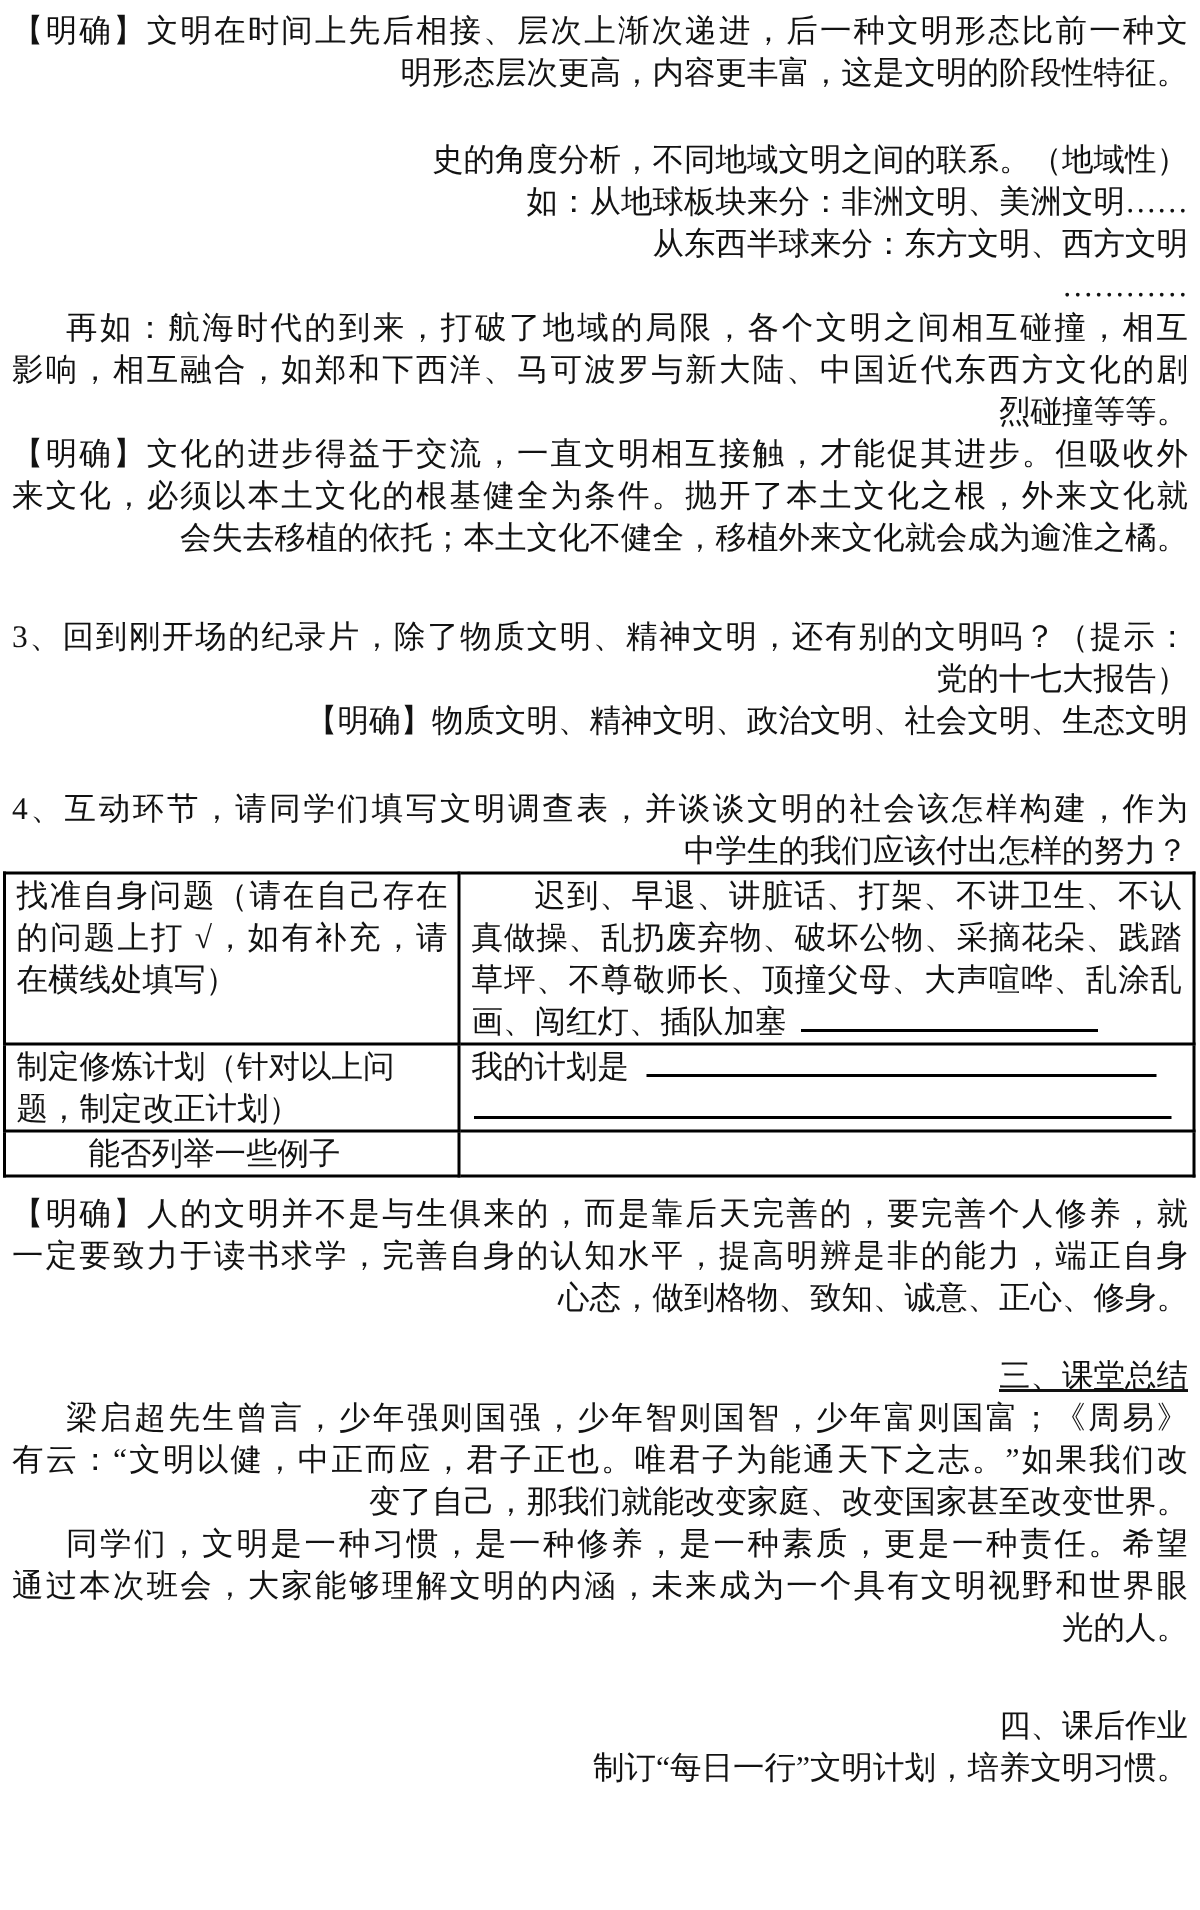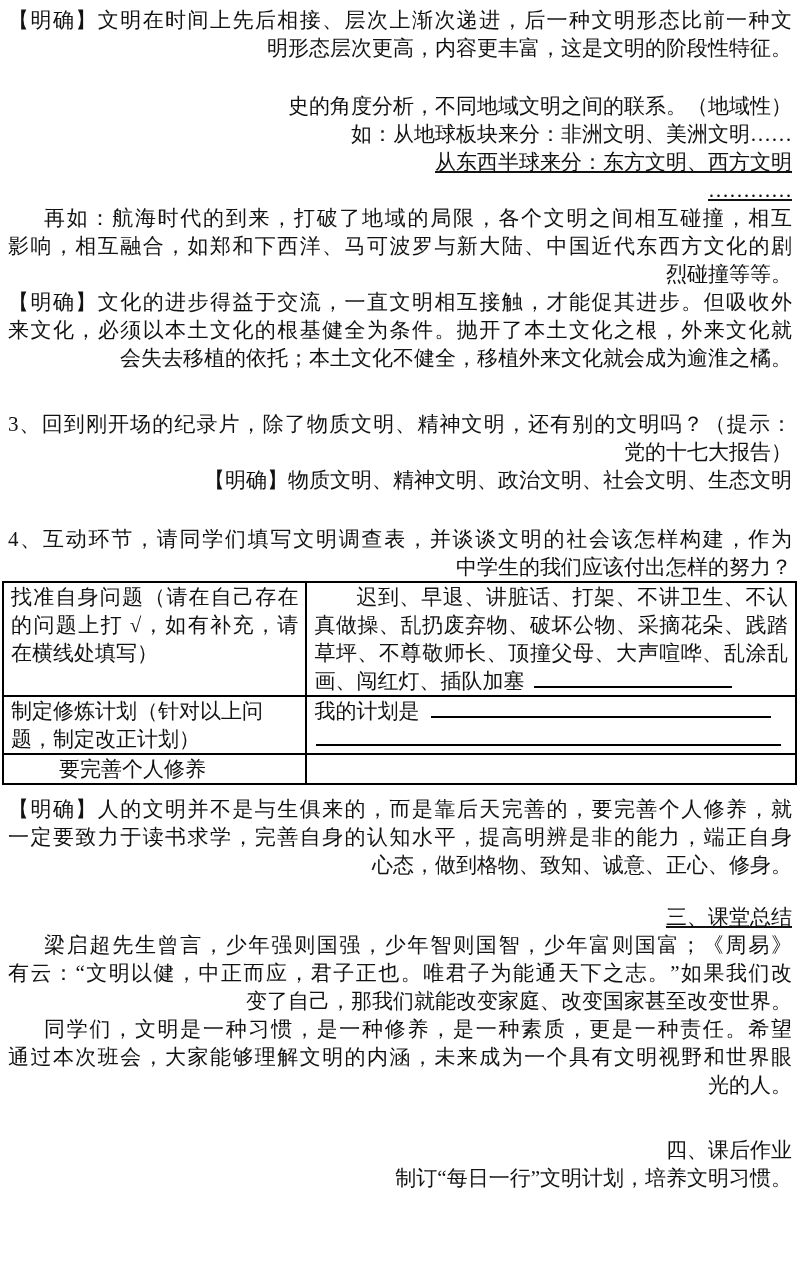--- a/index.html
+++ b/index.html
@@ -24,21 +24,21 @@
   .ln {
     min-height: 28px;
     text-align: right;
   }
   
   .fill {
     text-align: justify;
     text-align-last: justify;
   }
   .ind1 { padding-left: 36px; }
-  .ind2 { padding-left: 64px; text-decoration: underline; }
+  .ind2 { padding-left: 64px; }
 
   .mt-q2      { margin-top: 30px; }
   .mt-q3      { margin-top: 38px; }
   .mt-q4      { margin-top: 31px; }
   .mt-clar4   { margin-top: 10px;  }
   .mt-summary { margin-top: 24px; text-decoration: underline; }
   .mt-hw      { margin-top: 37px; }
 
   table.survey {
     border-collapse: collapse;
@@ -129,21 +129,21 @@
           <div class="cell-ln">制定修炼计划（针对以上问</div>
           <div class="cell-ln">题，制定改正计划）</div>
         </td>
         <td class="col-content">
           <div class="cell-ln"><span>我的计划是</span><span class="blank blank-plan1"></span></div>
           <div class="cell-ln"><span class="blank blank-plan2"></span></div>
         </td>
       </tr>
       <tr>
         <td class="col-label">
-          <div class="cell-ln supervisor-label">要完善个人修养</div>
+          <div class="cell-ln supervisor-label">能否列举一些例子</div>
         </td>
         <td class="col-content">
           <div class="cell-ln">&nbsp;</div>
         </td>
       </tr>
     </tbody>
   </table>
 
   <div class="mt-clar4">
     <div class="ln fill">【明确】人的文明并不是与生俱来的，而是靠后天完善的，要完善个人修养，就</div>

